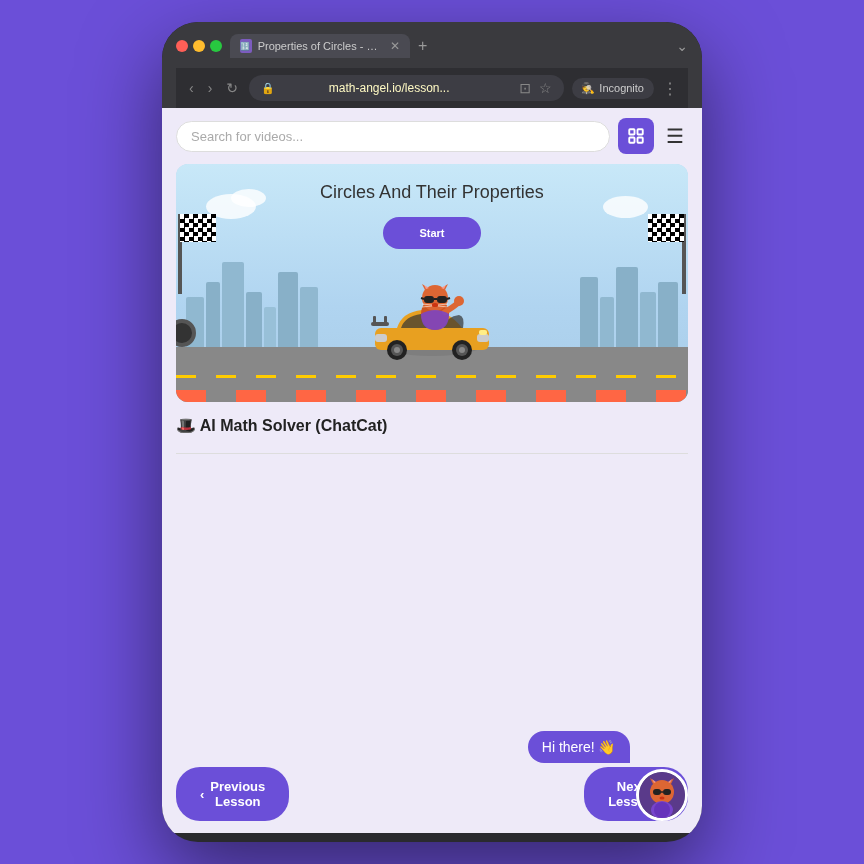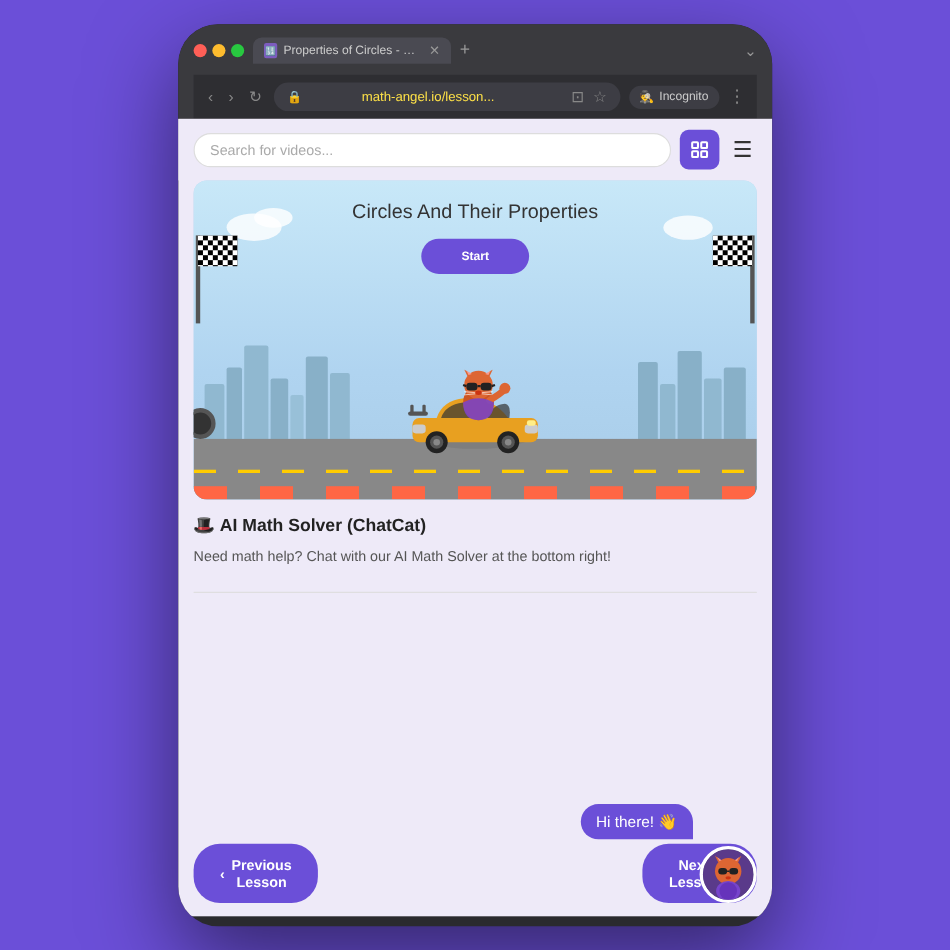--- a/index.html
+++ b/index.html
@@ -140,21 +140,21 @@
       align-items: center;
       gap: 6px;
     }
 
     .address-icon {
       color: #888;
       font-size: 11px;
     }
 
     .address-text {
-      color: #fde047;
+      color: #fef9c3;
       font-size: 12px;
       flex: 1;
       padding-left: 48px;
     }
 
     .address-actions {
       display: flex;
       gap: 8px;
       align-items: center;
     }
@@ -233,21 +233,21 @@
       cursor: pointer;
       padding: 4px;
     }
 
     
     .hero-banner {
       background: #b8d8f0;
       margin: 0 14px;
       border-radius: 12px;
       overflow: hidden;
-      height: 290px;
+      height: 238px;
       position: relative;
     }
 
     .hero-sky {
       background: linear-gradient(180deg, #c8e8f8 0%, #b0d4f0 60%, #a8cce8 100%);
       width: 100%;
       height: 100%;
       position: relative;
       display: flex;
       flex-direction: column;
@@ -637,21 +637,20 @@
             <circle cx="92" cy="17" r="5" fill="#dd6633"></circle>
 
             <path d="M54 30 Q68 22 82 30 Q82 46 68 46 Q54 46 54 30 Z" fill="#7744cc" opacity="0.85"></path>
           </svg>
         </div>
       </div>
     </div>
 
     <div class="content-section">
       <div class="ai-section-title">🎩 AI Math Solver (ChatCat)</div>
-      <div class="ai-section-desc">Need math help? Chat with our AI Math Solver at the bottom right!</div>
     </div>
 
     <div class="divider"></div>
 
     <div class="nav-buttons-row">
       <button class="prev-btn">
         <span>‹</span>
         <span>Previous<br>Lesson</span>
       </button>
       <button class="next-btn">

